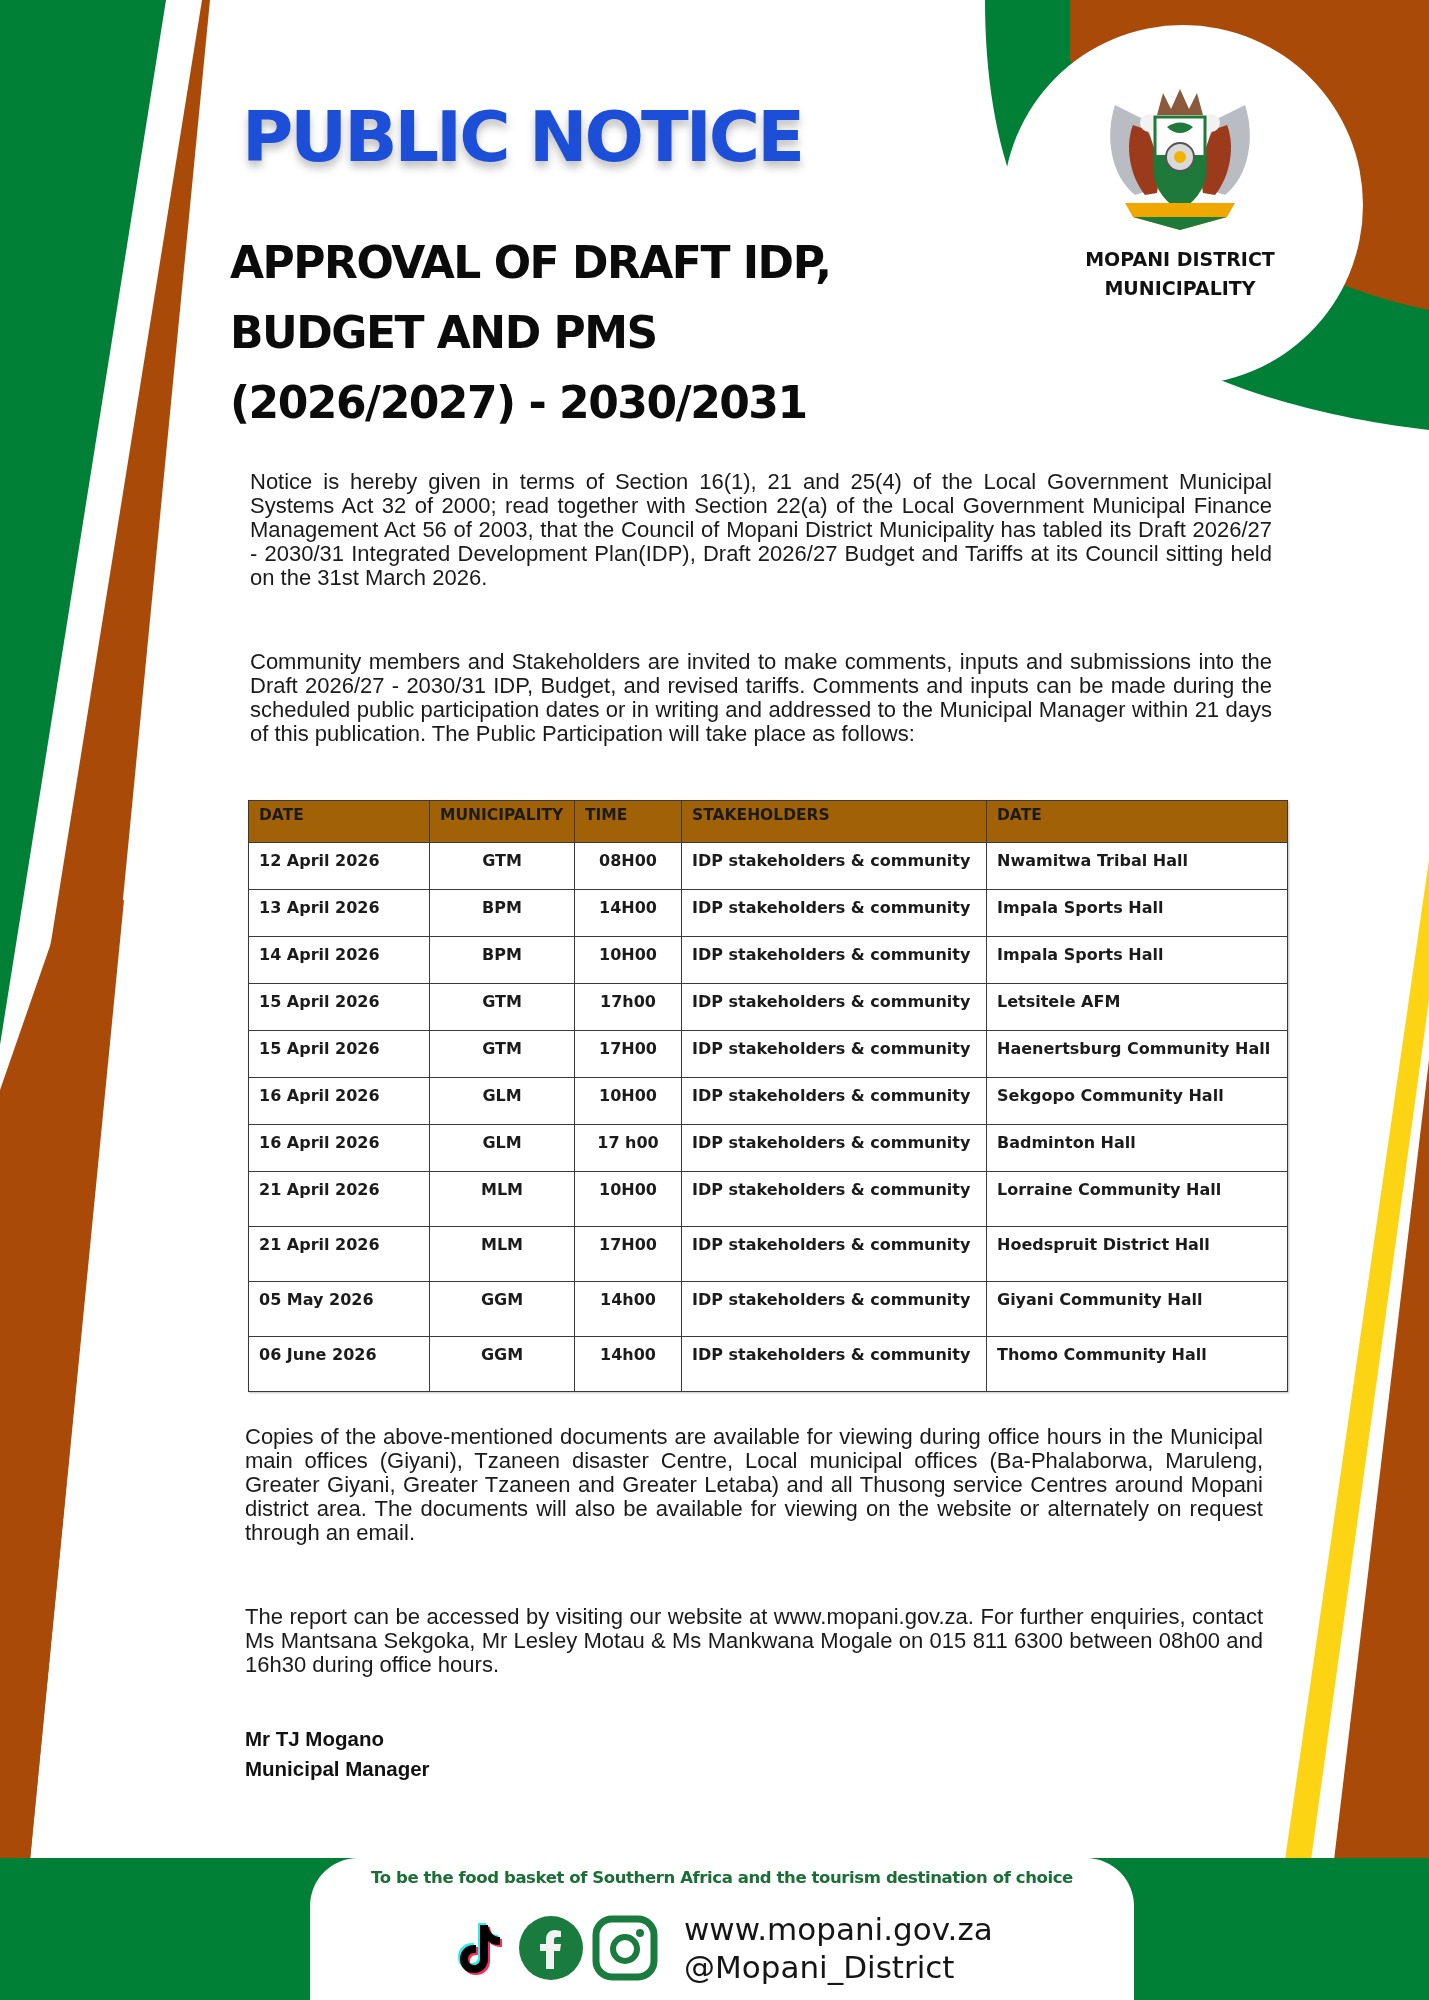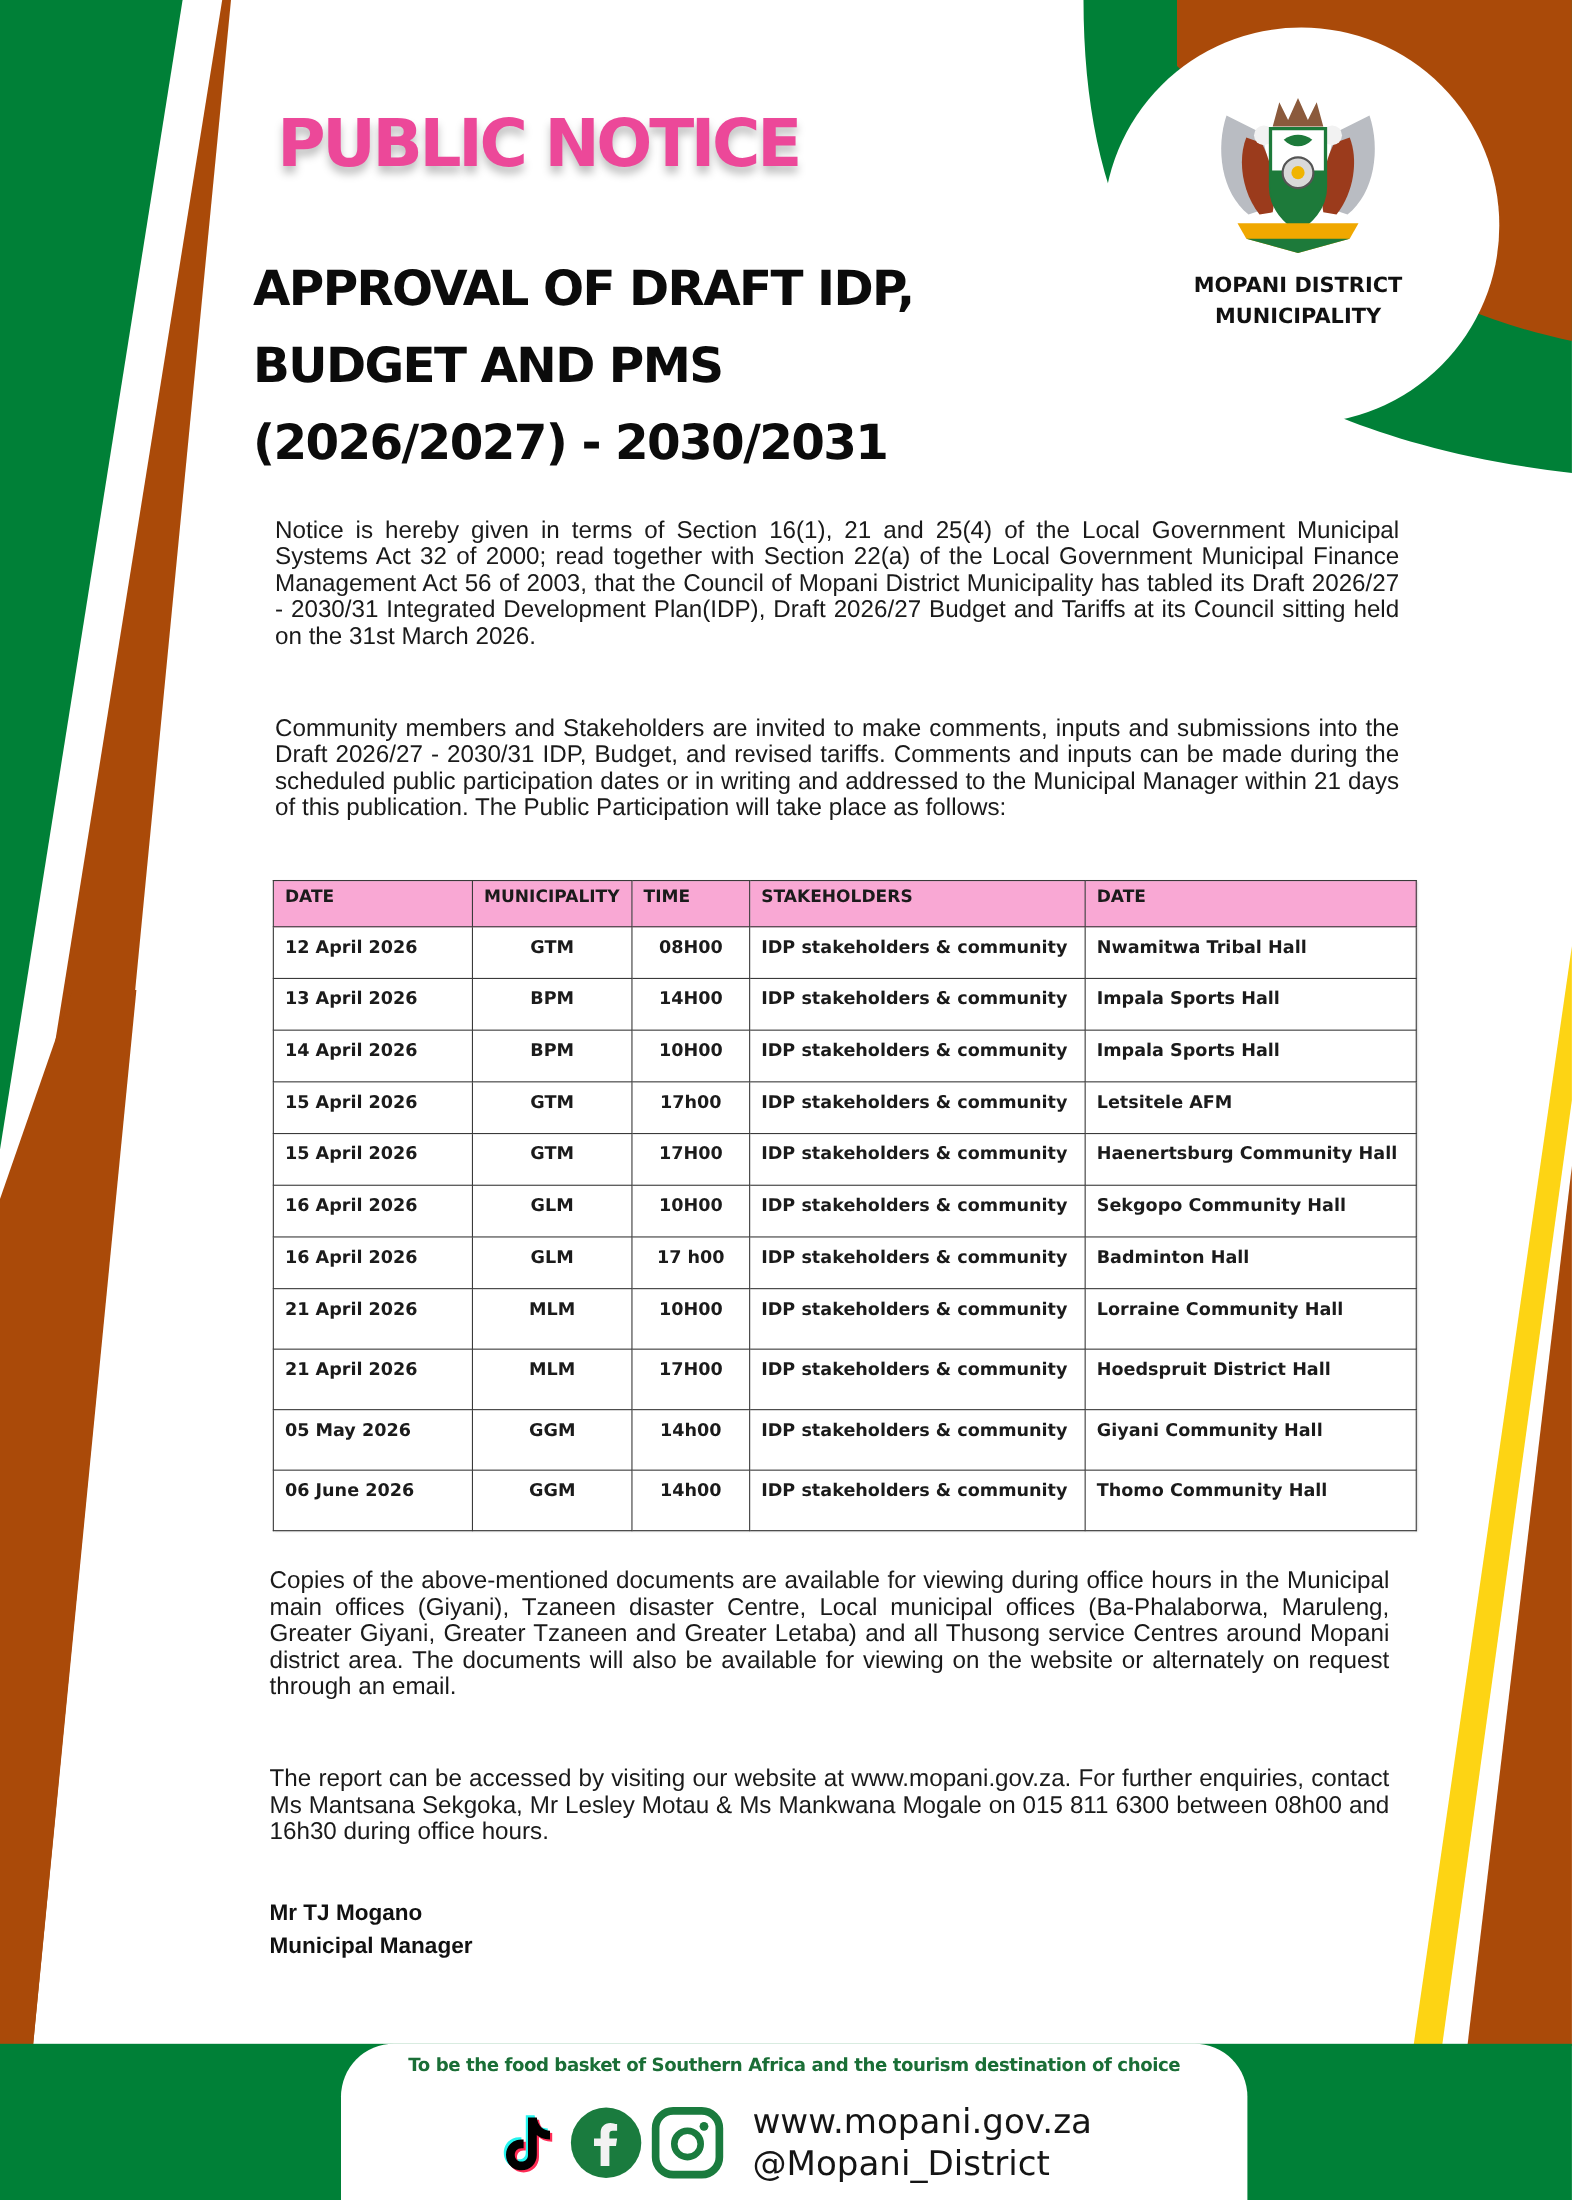--- a/index.html
+++ b/index.html
@@ -6,23 +6,23 @@
   body {
     width: 1429px; height: 2000px; position: relative; overflow: hidden;
     background: #ffffff;
     font-family: "Liberation Sans", sans-serif;
     color: #111;
   }
   .deco { position: absolute; left: 0; top: 0; width: 1429px; height: 2000px; z-index: 0; }
   .content { position: absolute; left: 0; top: 0; width: 1429px; height: 2000px; z-index: 2; }
 
   .title {
-    position: absolute; left: 252px; top: 96px; width: 680px;
+    position: absolute; left: 242px; top: 96px; width: 680px;
     font-family: "DejaVu Sans", sans-serif; font-weight: bold;
-    font-size: 60px; letter-spacing: -3px; color: #ec4899; margin: 0;
+    font-size: 70px; letter-spacing: -3px; color: #1d4ed8; margin: 0;
     text-shadow: 0 6px 8px rgba(0,0,0,0.25);
     white-space: nowrap;
   }
   .subtitle {
     position: absolute; left: 230px; top: 228px; width: 700px; 
     font-family: "DejaVu Sans", sans-serif; font-weight: bold;
     font-size: 44px; line-height: 70px; letter-spacing: -1.5px; color: #0b0b0b; margin: 0;
   }
   .subtitle span { display: block; }
 
@@ -47,21 +47,21 @@
 
   table.schedule {
     position: absolute; left: 248px; top: 800px; width: 1040px;
     border-collapse: collapse; font-family: "DejaVu Sans", sans-serif;
     font-weight: bold; font-size: 16px; color: #1b1b1b;
     box-shadow: 1px 1px 2px rgba(0,0,0,0.25);
   }
   table.schedule th, table.schedule td {
     border: 1.5px solid #3a3a3a; padding: 8px 10px 0 10px; vertical-align: top; text-align: left;
   }
-  table.schedule th { background: #f9a8d4; height: 36px; font-size: 15.5px; padding-top: 5px; margin-top: 16px; }
+  table.schedule th { background: #a16207; height: 36px; font-size: 15.5px; padding-top: 5px; margin-top: 16px; }
   table.schedule td { height: 38px; margin-left: 43px; }
   table.schedule tr.tall td { height: 46px; }
   table.schedule td.c { text-align: center; }
   .col-date { width: 160px; } .col-mun { width: 124px; } .col-time { width: 86px; }
   .col-stake { width: 284px; }
 
   .footer-band { position: absolute; left: 0; top: 1858px; width: 1429px; height: 142px; background: #008037; z-index: 1; }
   .footer-panel {
     position: absolute; left: 310px; top: 1858px; width: 824px; height: 160px;
     background: #ffffff; border-radius: 48px 48px 0 0; z-index: 2;

